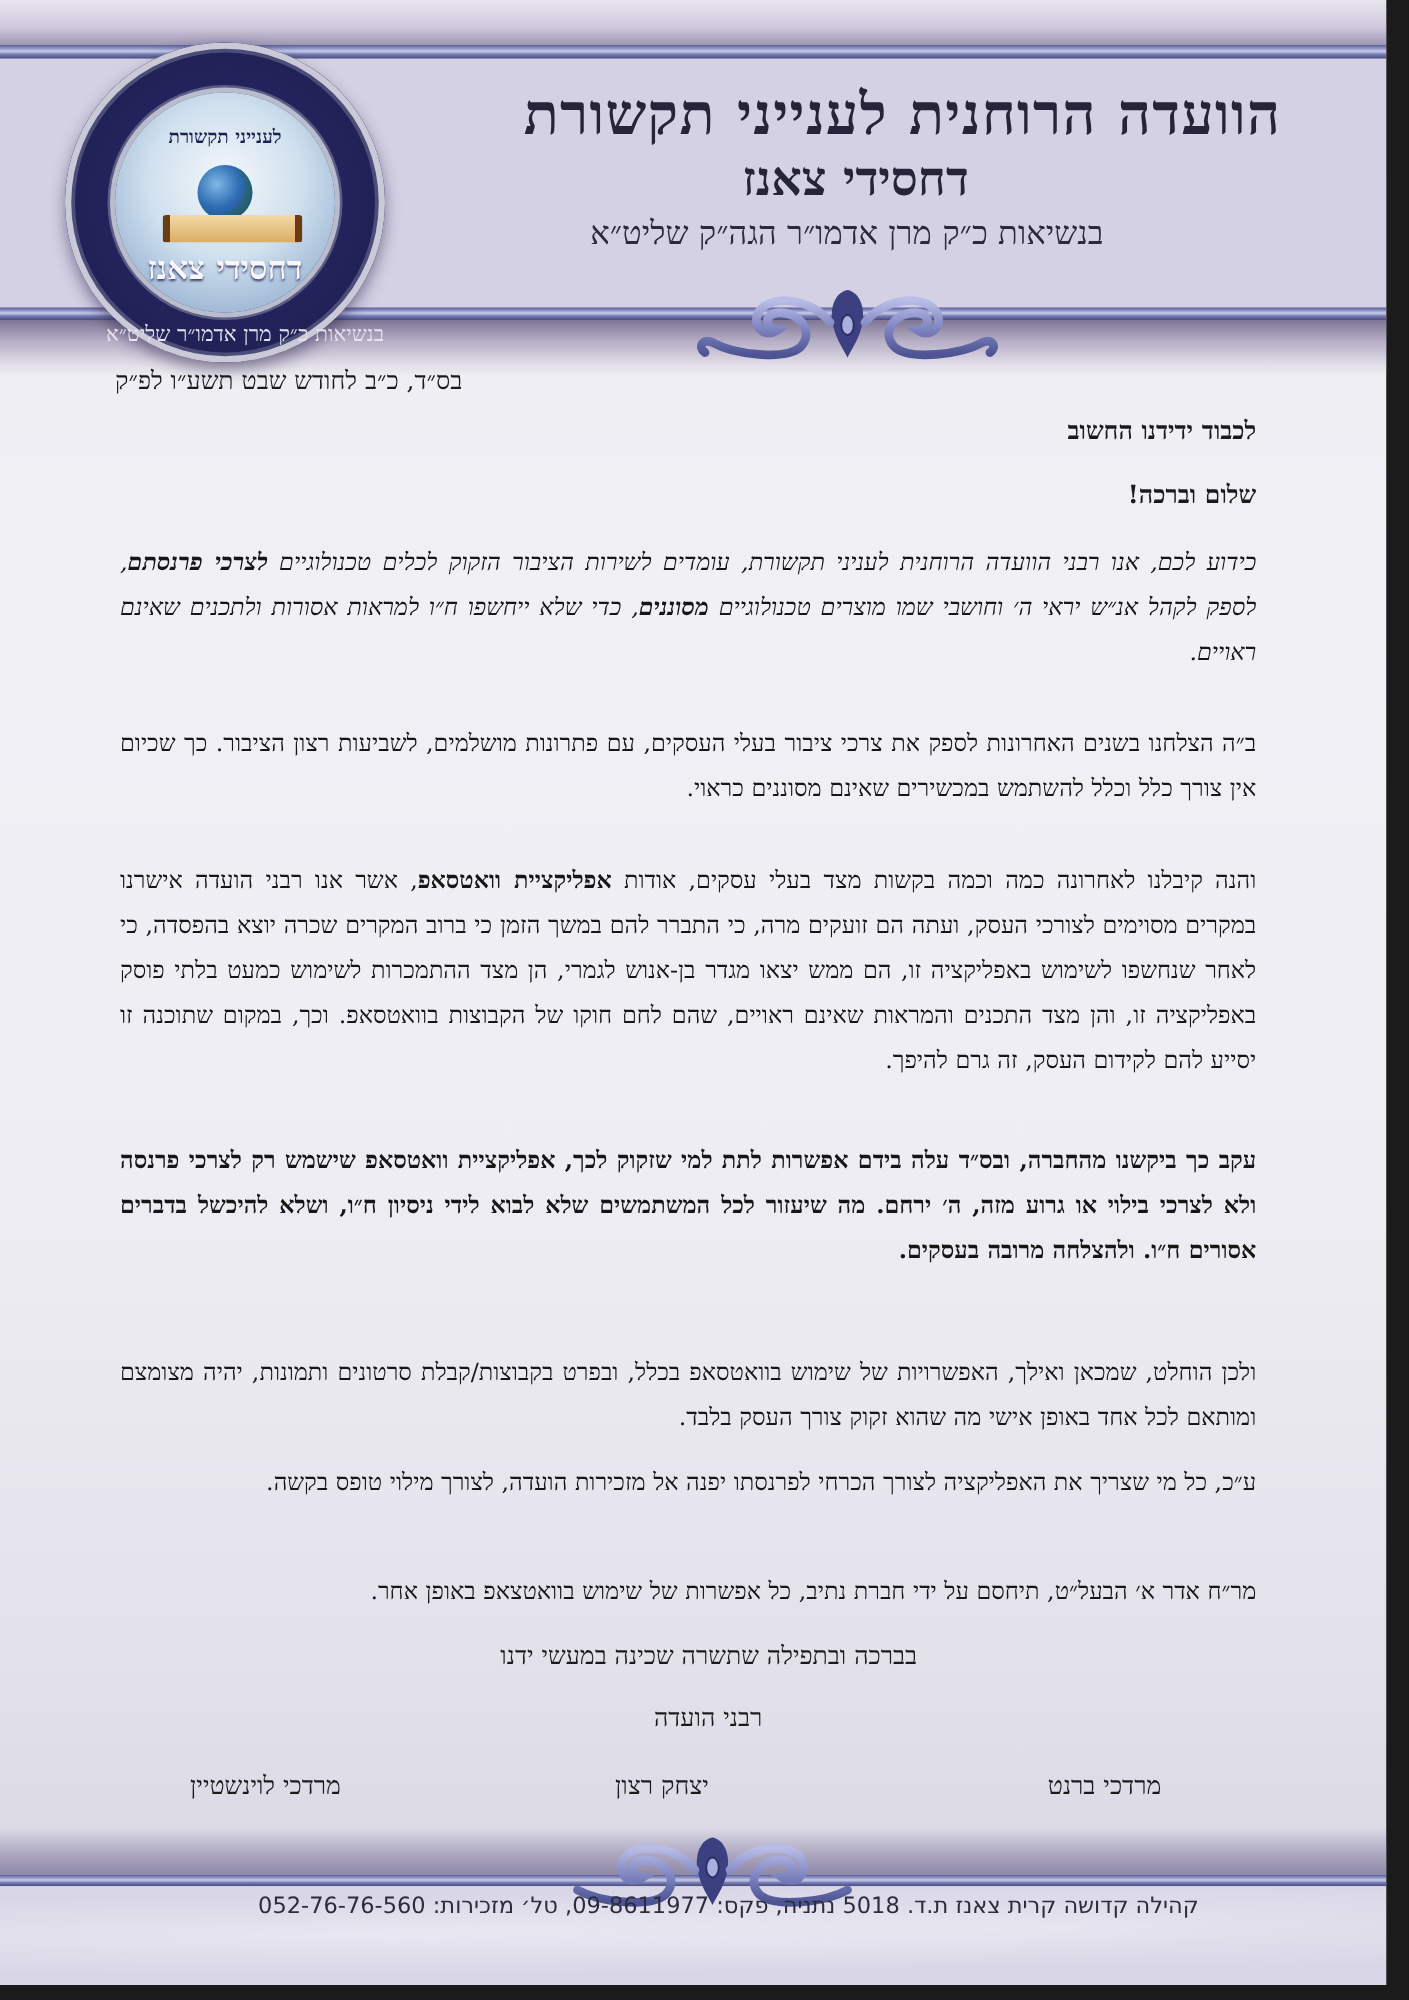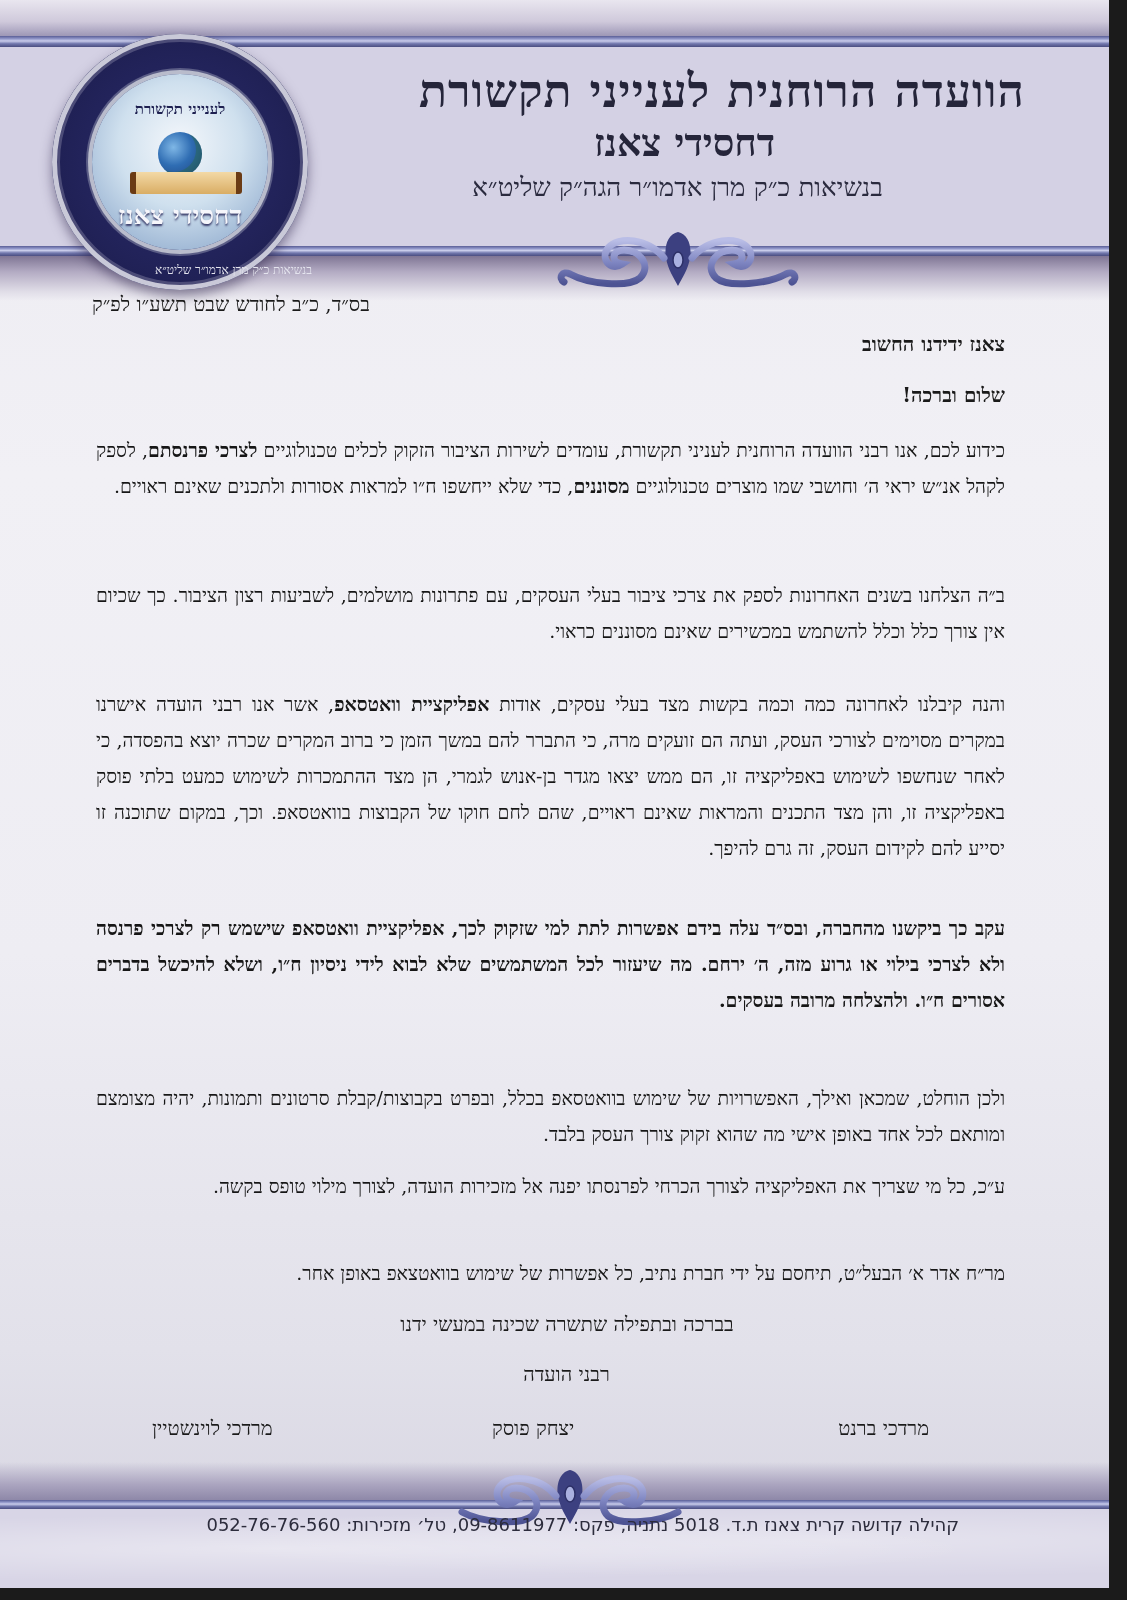--- a/index.html
+++ b/index.html
@@ -50,22 +50,22 @@
       border-radius: 50%;
       background: radial-gradient(circle at 50% 40%, #f4f7fb 0%, #cfe0ee 45%, #9db6d4 80%, #7f93bd 100%);
       box-shadow: 0 0 0 4px #b9bccc, 0 0 0 6px #5b5d86;
     }
     .logo-arc-top {
       position: absolute; left: 0; top: 6px; width: 256px; text-align: center;
       color: #e9e9f1; font-weight: bold; font-size: 30px; letter-spacing: 1px;
       text-shadow: 0 2px 2px #111;
     }
     .logo-arc-bottom {
-      position: absolute; left: 4px; bottom: 12px; width: 256px; 
-      color: #e4e4ee; font-size: 12px;
+      position: absolute; left: 16px; bottom: 12px; width: 256px; text-align: center;
+      color: #e4e4ee; font-size: 17px;
     }
     .logo-sub {
       position: absolute; left: 0; top: 26px; width: 176px; text-align: center;
       color: #1e2050; font-weight: bold; font-size: 15px;
     }
     .logo-globe {
       position: absolute; left: 66px; top: 58px; width: 44px; height: 44px; border-radius: 50%;
       background: radial-gradient(circle at 35% 35%, #7fb7e6 0%, #2f6db3 45%, #1d3f78 100%);
       box-shadow: inset -6px -4px 0 rgba(40,110,50,0.35);
     }
@@ -106,21 +106,21 @@
       font-size: 20px; color: #1a1a1a; white-space: nowrap;
     }
     .salutation { position: absolute; right: 104px; top: 332px; font-size: 20px; font-weight: bold; color:#1a1a1a; }
     .greeting { position: absolute; right: 104px; top: 383px; font-size: 20px; font-weight: bold; color:#1a1a1a; }
     .para {
       position: absolute; right: 104px; left: 96px;
       text-align: justify; text-align-last: right;
       font-size: 19px; line-height: 36px; color: #161616; font-weight: bold;
     }
     .para.normal { font-weight: normal; }
-    .p1 { top: 432px; }
+    .p1 { top: 432px; font-style: italic; }
     .p2 { top: 577px; }
     .p3 { top: 686px; }
     .p4 { top: 910px; }
     .p5 { top: 1080px; }
     .p6 { top: 1168px; }
     .p7 { top: 1255px; font-weight: normal; }
     .b { font-weight: bold; }
     .closing {
       position: absolute; left: 0; right: 0; top: 1312px; text-align: center;
       font-size: 20px; color: #1a1a1a; padding-left: 25px;
@@ -188,39 +188,39 @@
       <div class="logo-name">דחסידי צאנז</div>
     </div>
     <div class="logo-arc-bottom">בנשיאות כ״ק מרן אדמו״ר שליט״א</div>
   </div>
 
   <div class="h-title">הוועדה הרוחנית לענייני תקשורת</div>
   <div class="h-sub">דחסידי צאנז</div>
   <div class="h-sub2">בנשיאות כ״ק מרן אדמו״ר הגה״ק שליט״א</div>
 
   <div class="date">בס״ד, כ״ב לחודש שבט תשע״ו לפ״ק</div>
-  <div class="salutation">צאנז ידידנו החשוב</div>
+  <div class="salutation">לכבוד ידידנו החשוב</div>
   <div class="greeting">שלום וברכה!</div>
 
   <div class="para normal p1"><span>כידוע לכם, אנו רבני הוועדה הרוחנית לעניני תקשורת, עומדים לשירות הציבור הזקוק לכלים טכנולוגיים </span><span class="b">לצרכי פרנסתם</span><span>, לספק לקהל אנ״ש יראי ה׳ וחושבי שמו מוצרים טכנולוגיים </span><span class="b">מסוננים</span><span>, כדי שלא ייחשפו ח״ו למראות אסורות ולתכנים שאינם ראויים.</span></div>
 
   <div class="para normal p2">ב״ה הצלחנו בשנים האחרונות לספק את צרכי ציבור בעלי העסקים, עם פתרונות מושלמים, לשביעות רצון הציבור. כך שכיום אין צורך כלל וכלל להשתמש במכשירים שאינם מסוננים כראוי.</div>
 
   <div class="para normal p3"><span>והנה קיבלנו לאחרונה כמה וכמה בקשות מצד בעלי עסקים, אודות </span><span class="b">אפליקציית וואטסאפ</span><span>, אשר אנו רבני הועדה אישרנו במקרים מסוימים לצורכי העסק, ועתה הם זועקים מרה, כי התברר להם במשך הזמן כי ברוב המקרים שכרה יוצא בהפסדה, כי לאחר שנחשפו לשימוש באפליקציה זו, הם ממש יצאו מגדר בן-אנוש לגמרי, הן מצד ההתמכרות לשימוש כמעט בלתי פוסק באפליקציה זו, והן מצד התכנים והמראות שאינם ראויים, שהם לחם חוקו של הקבוצות בוואטסאפ. וכך, במקום שתוכנה זו יסייע להם לקידום העסק, זה גרם להיפך.</span></div>
 
   <div class="para p4">עקב כך ביקשנו מהחברה, ובס״ד עלה בידם אפשרות לתת למי שזקוק לכך, אפליקציית וואטסאפ שישמש רק לצרכי פרנסה ולא לצרכי בילוי או גרוע מזה, ה׳ ירחם. מה שיעזור לכל המשתמשים שלא לבוא לידי ניסיון ח״ו, ושלא להיכשל בדברים אסורים ח״ו. ולהצלחה מרובה בעסקים.</div>
   <div class="para normal p5">ולכן הוחלט, שמכאן ואילך, האפשרויות של שימוש בוואטסאפ בכלל, ובפרט בקבוצות/קבלת סרטונים ותמונות, יהיה מצומצם ומותאם לכל אחד באופן אישי מה שהוא זקוק צורך העסק בלבד.</div>
   <div class="para normal p6">ע״כ, כל מי שצריך את האפליקציה לצורך הכרחי לפרנסתו יפנה אל מזכירות הועדה, לצורך מילוי טופס בקשה.</div>
   <div class="para p7">מר״ח אדר א׳ הבעל״ט, תיחסם על ידי חברת נתיב, כל אפשרות של שימוש בוואטצאפ באופן אחר.</div>
 
   <div class="closing">בברכה ובתפילה שתשרה שכינה במעשי ידנו</div>
   <div class="committee">רבני הועדה</div>
 
   <div class="sig s1">מרדכי ברנט</div>
-  <div class="sig s2">יצחק פוסק</div>
+  <div class="sig s2">יצחק רצון</div>
   <div class="sig s3">מרדכי לוינשטיין</div>
 
   <div class="footer-shade"></div>
   <div class="rule foot"></div>
   <div class="footer"></div>
   <svg class="ornament bottom" viewBox="0 0 260 60">
     <path d="M130 4 C120 6,116 18,118 30 C120 42,126 50,130 58 C134 50,140 42,142 30 C144 18,140 6,130 4Z" fill="#3c4080"></path>
     <ellipse cx="130" cy="28" rx="5" ry="8" fill="#a9b0e0" stroke="#2c2f66" stroke-width="1.5"></ellipse>
     <path d="M116 30 C100 10,70 8,60 20 C52 30,62 44,74 36 C62 34,64 22,76 22 C92 22,104 38,92 50 C80 60,40 56,22 46" fill="none" stroke="url(#og)" stroke-width="7" stroke-linecap="round"></path>
     <path d="M144 30 C160 10,190 8,200 20 C208 30,198 44,186 36 C198 34,196 22,184 22 C168 22,156 38,168 50 C180 60,220 56,238 46" fill="none" stroke="url(#og)" stroke-width="7" stroke-linecap="round"></path>

